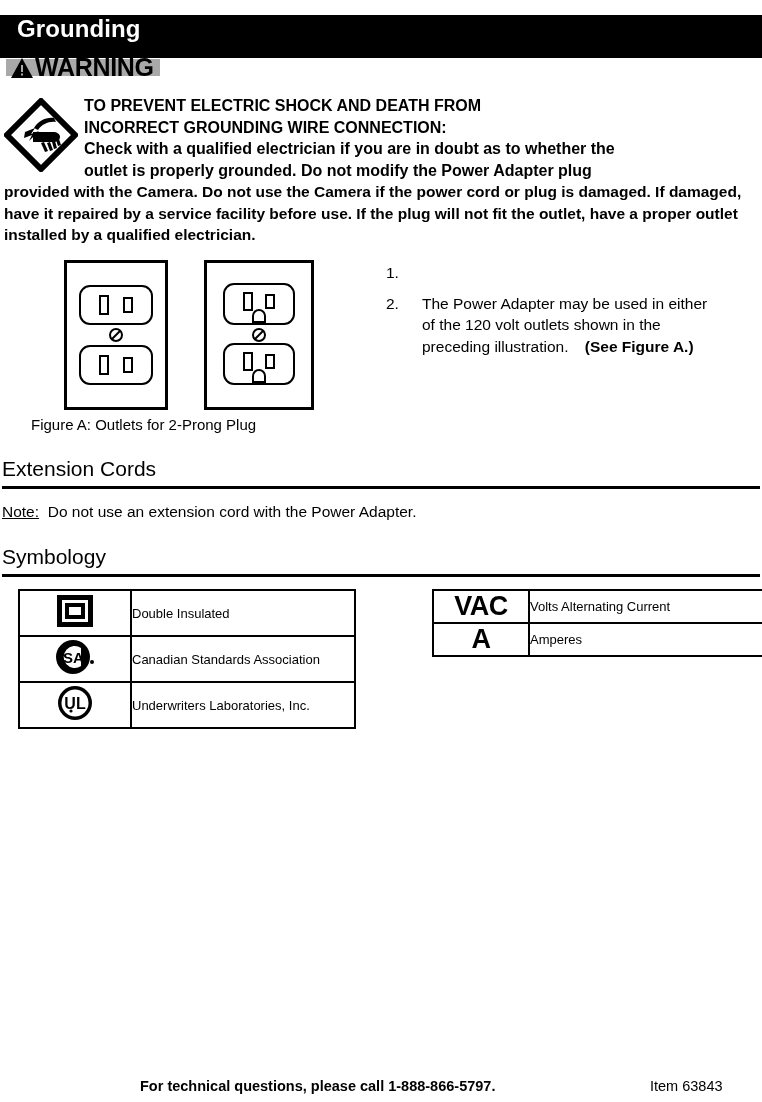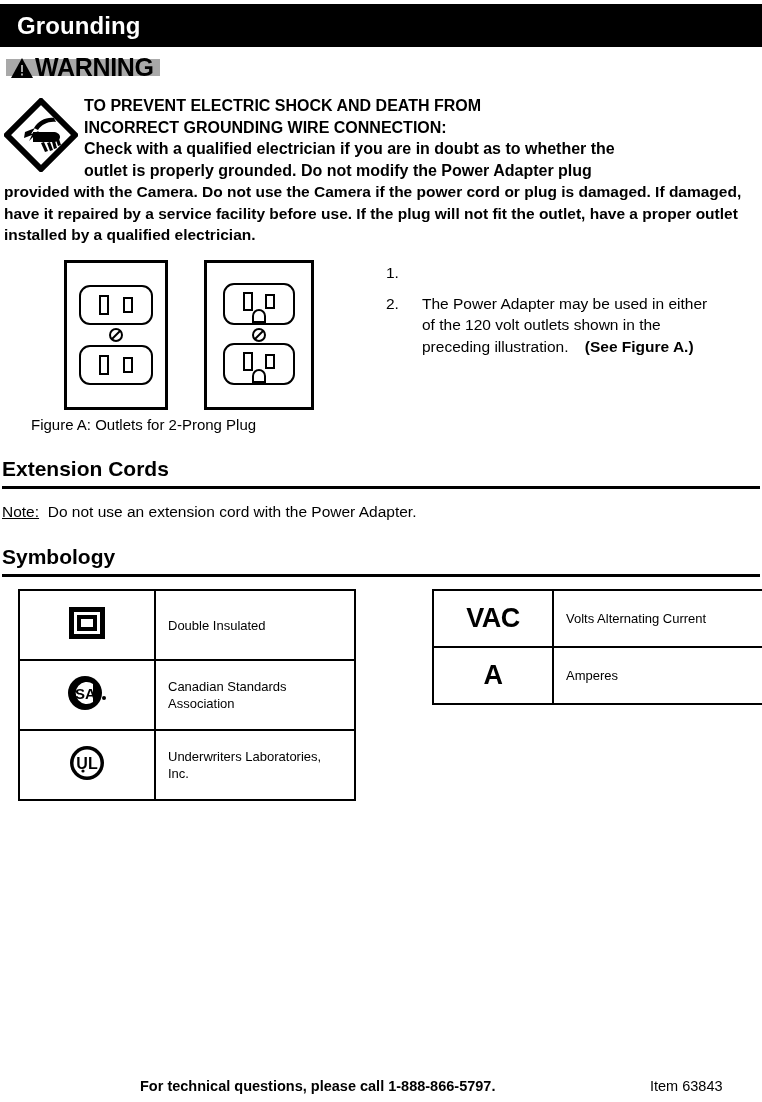--- a/index.html
+++ b/index.html
@@ -12,25 +12,24 @@
     height: 1102px;
     position: relative;
     font-family: "Liberation Sans", sans-serif;
     color: #000000;
     overflow: hidden;
   }
 
   
   .header-bar {
     position: absolute;
-    left: 0; top: 4px;
+    left: 0; top: 15px;
     width: 762px; height: 43px;
     background: #000000;
     display: flex;
-    align-items: center;
   }
   .header-title {
     color: #ffffff;
     font-size: 24px;
     font-weight: bold;
     letter-spacing: .1px;
     padding-left: 17px;
   }
 
   
@@ -105,21 +104,21 @@
     flex: 0 0 36px;
   }
   .num-text { flex: 1; }
   .num-text b { font-weight: bold; margin-left: 12px; }
 
   
   .sect-head {
     position: absolute;
     left: 2px;
     font-size: 21px;
-    font-weight: bold;
+    font-weight: normal;
   }
   .sect-rule {
     position: absolute;
     left: 2px;
     width: 758px;
     height: 3px;
     background: #000;
   }
 
   .note-line {
@@ -130,21 +129,21 @@
   .note-line u { font-weight: normal; }
 
   
   .sym-table {
     position: absolute;
     border-collapse: collapse;
     table-layout: fixed;
   }
   .sym-table td {
     border: 2px solid #000;
-    padding: 12px;
+    padding: 0;
     vertical-align: middle;
   }
   .sym-icon-cell {
     text-align: center;
     width: 110px;
   }
   .sym-text-cell {
     font-size: 13px;
     line-height: 17px;
     padding-left: 8px;

